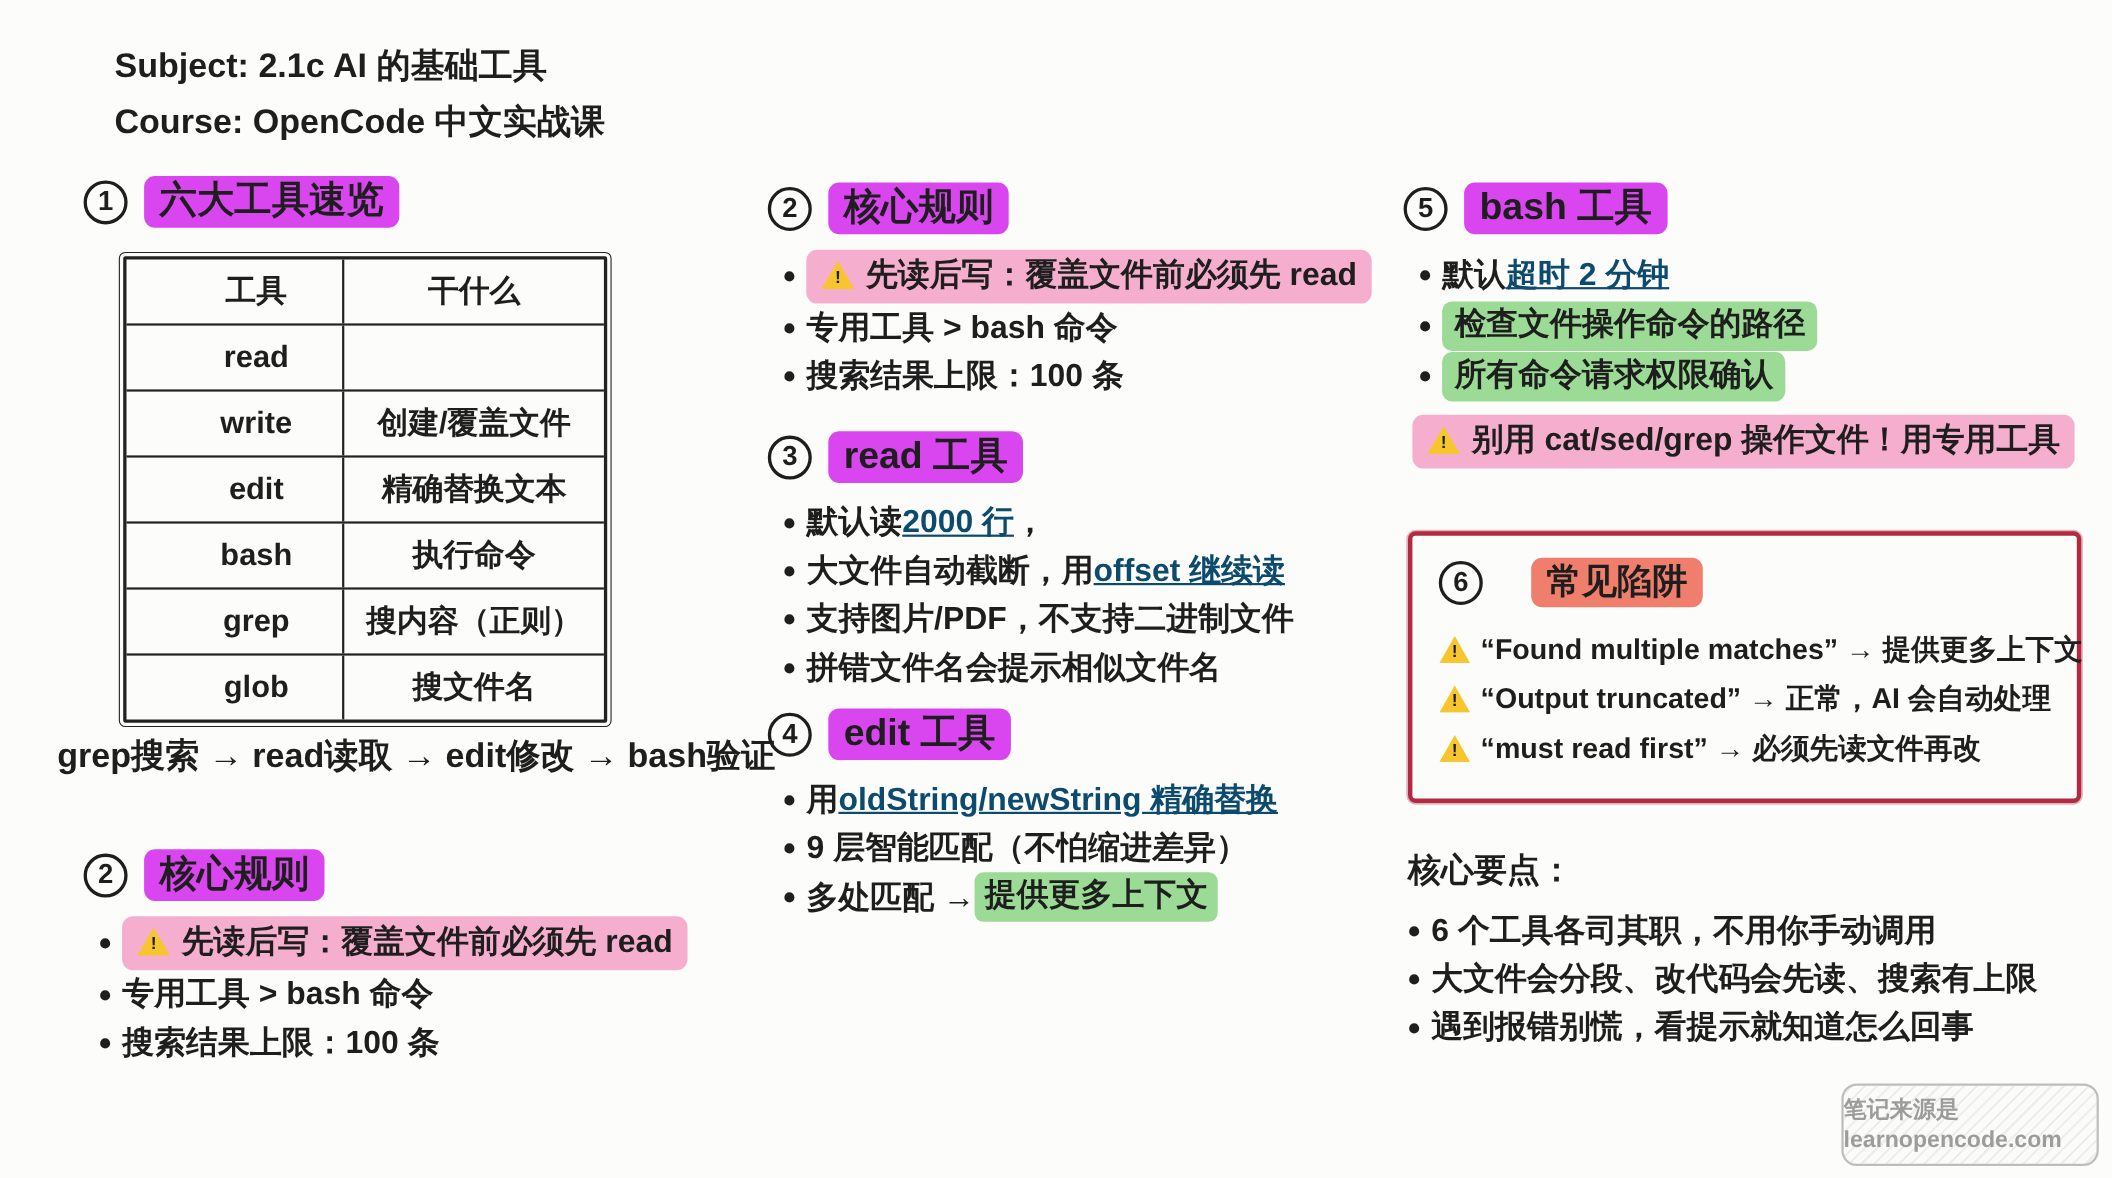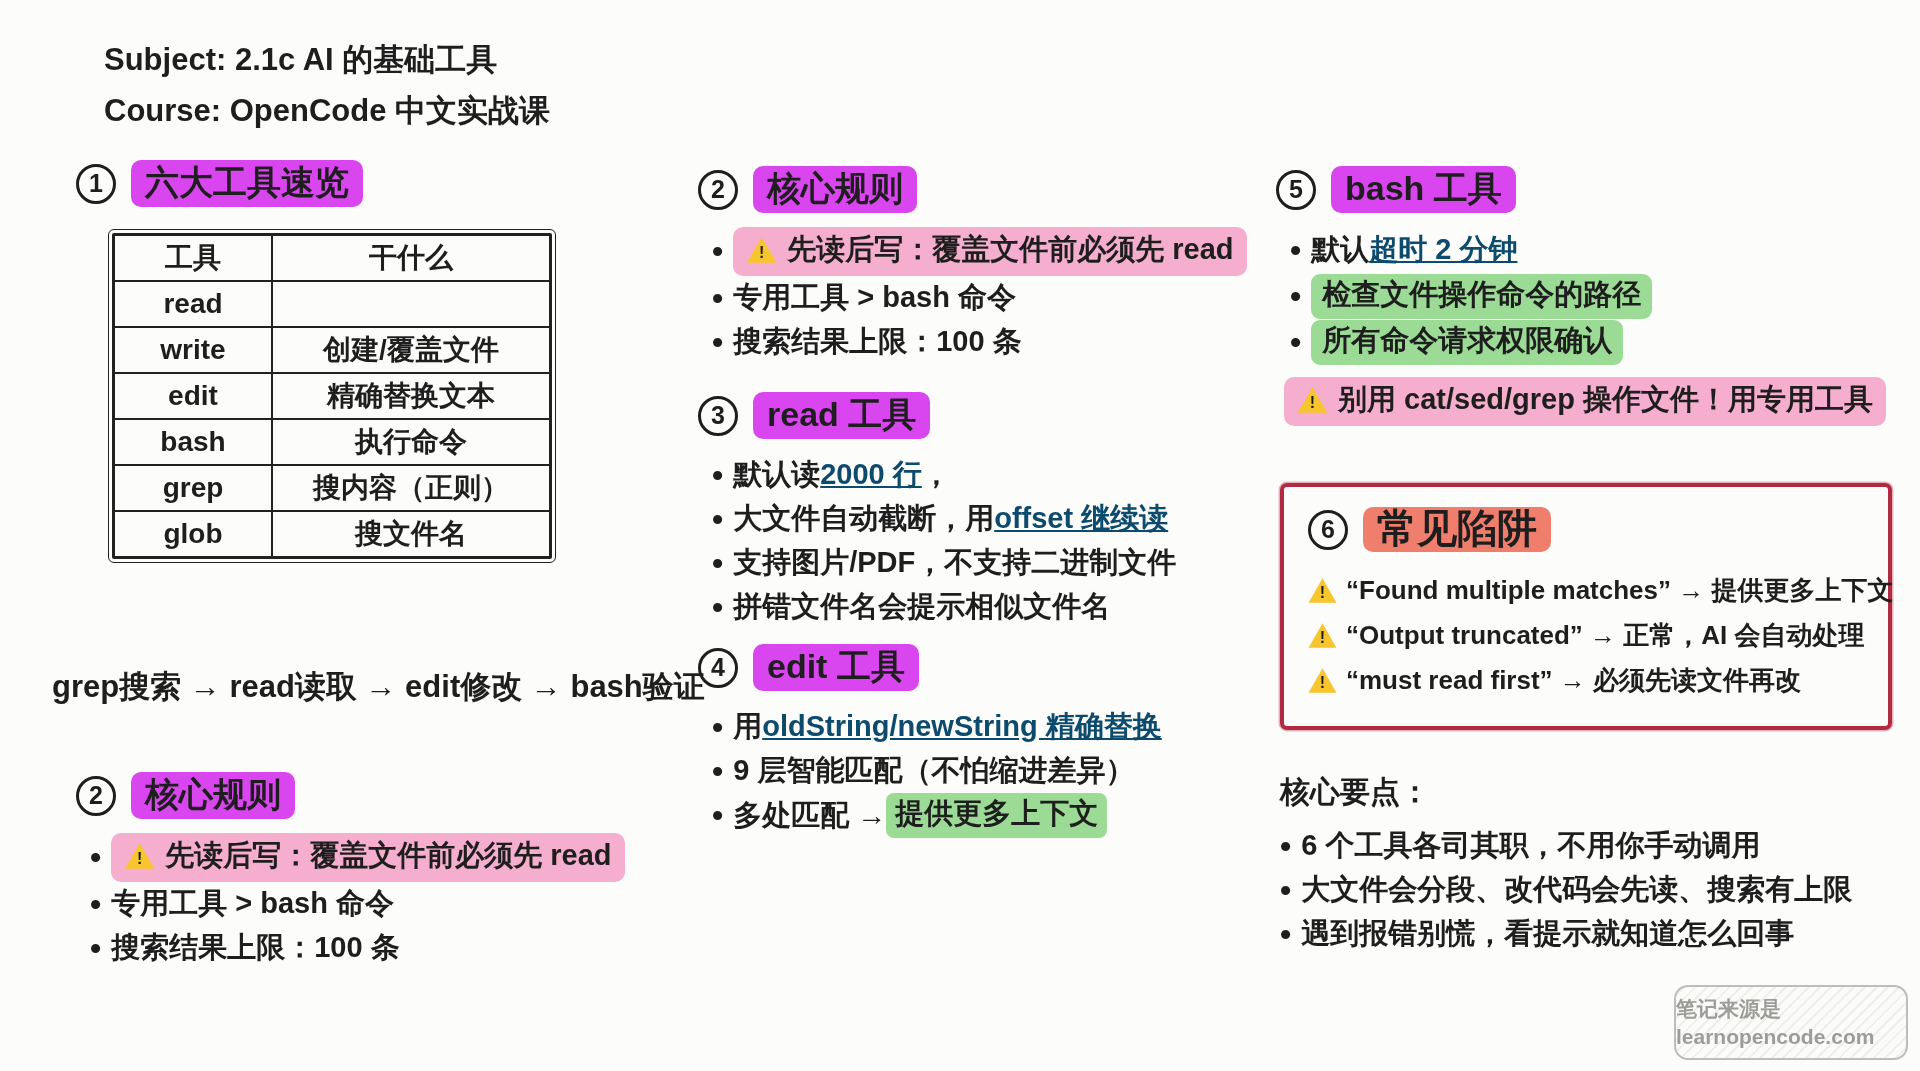--- a/index.html
+++ b/index.html
@@ -12,21 +12,21 @@
   
   .sec-head{display:flex;align-items:center;gap:15px;}
   .circ{width:40px;height:40px;border:3px solid #1E1E1E;border-radius:50%;display:flex;
         align-items:center;justify-content:center;font-size:25px;flex:none;box-sizing:border-box;}
   .pill{padding:2px 14px 5px;border-radius:10px;font-size:34px;line-height:40px;white-space:nowrap;}
   .hl-yellow{background:#d946ef;}
   .hl-salmon{background:#EF7E6D;}
   
   .tbl{position:absolute;left:112px;top:233px;width:434px;border:3px solid #222;
        outline:1.5px solid #222;outline-offset:3px;border-radius:2px;background:#FCFCFA;}
-  .trow{display:flex;height:44px;}
+  .trow{display:flex;height:58px;padding-left:40px;}
   .trow + .trow{border-top:2.5px solid #222;}
   .tcell{display:flex;align-items:center;justify-content:center;font-size:28px;}
   .tc1{width:158px;border-right:2.5px solid #222;box-sizing:border-box;}
   .tc2{flex:1;}
   
   .flow{position:absolute;left:52px;top:668px;font-size:31px;line-height:38px;white-space:nowrap;}
   
   .bullets{display:flex;flex-direction:column;margin-top:14px;}
   .b-row{display:flex;align-items:center;min-height:44px;}
   .b-row.nodot{margin-top:12px;}
@@ -46,21 +46,21 @@
   #sec-rules-left{position:absolute;left:76px;top:772px;}
   #sec-rules-mid{position:absolute;left:698px;top:166px;}
   #sec-read{position:absolute;left:698px;top:392px;}
   #sec-edit{position:absolute;left:698px;top:644px;}
   #sec-bash{position:absolute;left:1276px;top:166px;}
   #sec-bash .b-row{min-height:46px;}
   
   #trap-box{position:absolute;left:1280px;top:483px;width:612px;height:247px;box-sizing:border-box;
             border:4px solid #B22A41;border-radius:7px;box-shadow:0 0 0 1.5px rgba(178,42,65,.35);
             padding:20px 18px 0 24px;background:#FCFCFA;}
-  #trap-box .pill{font-size:40px;line-height:38px;}
+  #trap-box .pill{font-size:32px;line-height:38px;margin-left:29px;}
   #trap-box .bullets{margin-top:16px;}
   #trap-box .b-row{min-height:45px;margin-top:0;}
   #trap-box .b-line{font-size:26px;margin-left:0;}
   #trap-box .warn-icon{width:29px;height:26px;margin-right:9px;}
   
   #keypoints{position:absolute;left:1276px;top:770px;}
   .kp-title{font-size:30px;margin-left:4px;line-height:44px;}
   #keypoints .bullets{margin-top:10px;}
   #keypoints .b-row{min-height:44px;}
   #keypoints .dot{margin-left:4px;}

